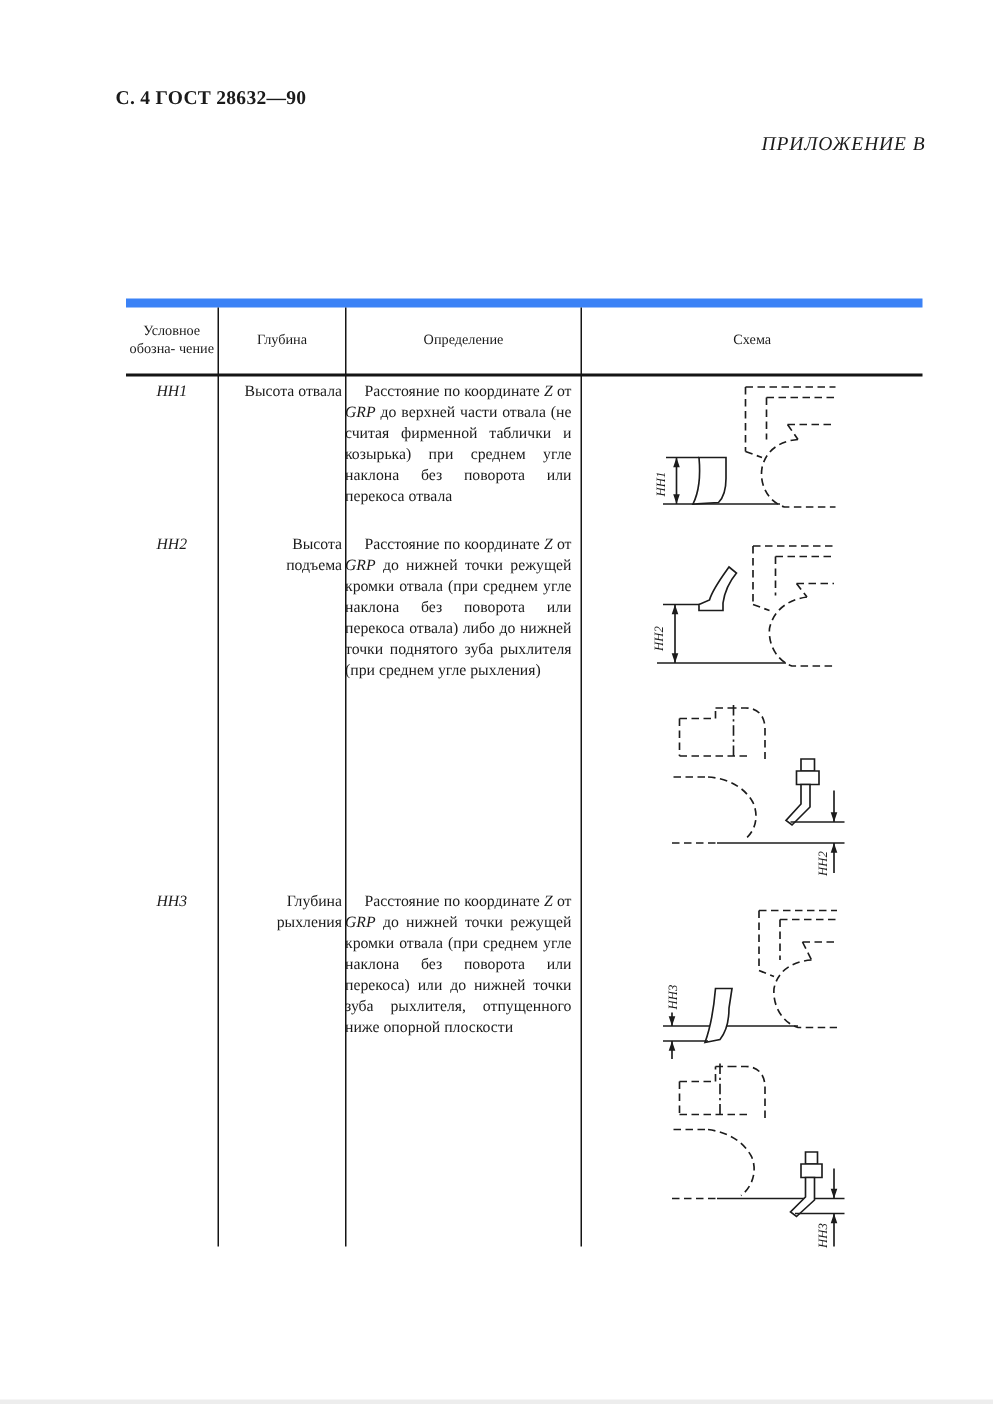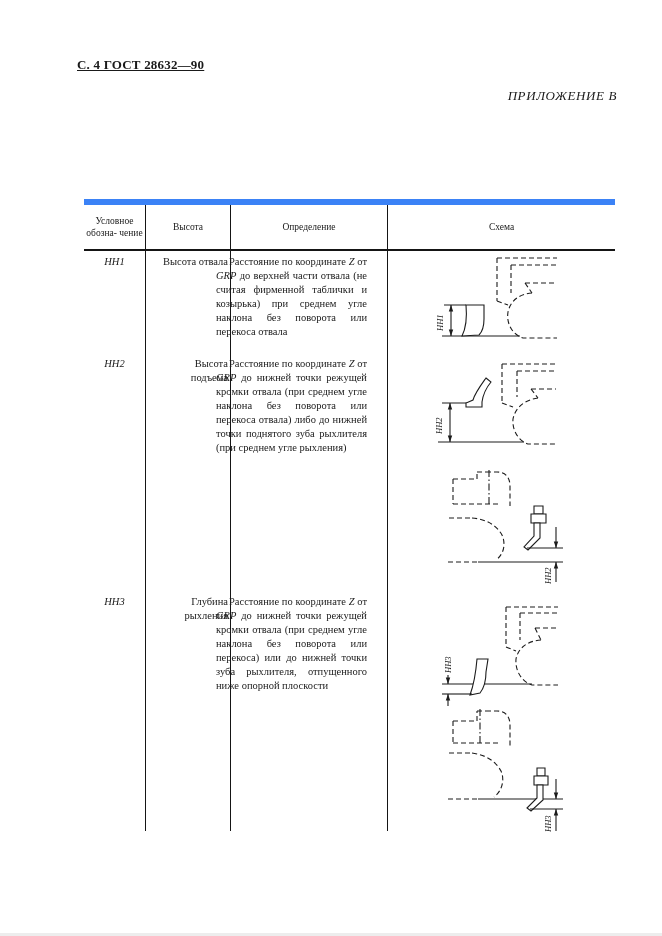--- a/index.html
+++ b/index.html
@@ -1,34 +1,34 @@
 <!DOCTYPE html>
 <html><head>
 <meta charset="utf-8">
 <style>
   html,body{margin:0;padding:0;background:#fff;}
   .page{position:relative;width:662px;height:936px;background:#fff;overflow:hidden;
         font-family:"Liberation Serif","DejaVu Serif",serif;color:#1a1a1a;}
   .scan-edge{position:absolute;left:0;right:0;bottom:0;height:3px;background:#ededed;}
-  .hdr-left{position:absolute;left:77px;top:57px;font-size:13px;font-weight:bold;letter-spacing:.2px;text-decoration:underline;}
+  .hdr-left{position:absolute;left:77px;top:57px;font-size:13px;font-weight:bold;letter-spacing:.2px;}
   .annex{position:absolute;right:45px;top:88px;font-size:13px;font-style:italic;letter-spacing:.6px;}
   .doc-title{position:absolute;left:84px;width:531px;top:145px;text-align:center;
              font-size:11px;font-weight:bold;letter-spacing:.4px;}
   
   .tbl{position:absolute;left:84px;top:199px;width:531px;height:664px;border-top:6px solid #3b82f6;}
   .thead{position:absolute;left:0;top:0;width:531px;height:44px;border-bottom:2px solid #151515;}
   .vline{position:absolute;top:0;width:1px;height:626px;background:#151515;}
   .vl1{left:61px}.vl2{left:146px}.vl3{left:303px}
   .hcell{position:absolute;top:0;height:44px;display:flex;align-items:center;justify-content:center;
          text-align:center;font-size:9.5px;line-height:1.3;}
   .hc1{left:0;width:61px}.hc2{left:62px;width:84px}.hc3{left:147px;width:156px}.hc4{left:304px;width:227px}
   .cell{position:absolute;font-size:10.5px;line-height:14px;}
   .desig{width:61px;left:0;text-align:center;font-style:italic;}
   .term{left:64px;width:80px;text-align:right;text-indent:12px;}
-  .def{left:132px;width:151px;text-align:justify;text-indent:13px;}
+  .def{left:146px;width:151px;text-align:justify;text-indent:13px;}
   .r1{top:50px}.r2{top:152px}.r3{top:390px}
   .def p{margin:0;}
   .gv{font-style:italic;}
   
   .schem{position:absolute;left:336px;width:200px;}
   .s1{top:46px;height:105px}.s2{top:151px;height:112px}.s3{top:256px;height:135px}
   .s4{top:389px;height:115px}.s5{top:499px;height:165px}
   .ln{stroke:#1c1c1c;stroke-width:1.1;fill:none;stroke-linecap:butt;}
   .dash{stroke-dasharray:5,3;}
   .cdash{stroke-dasharray:7,2.5,1.5,2.5;}
@@ -45,21 +45,21 @@
   <div class="hdr-left">С. 4 ГОСТ 28632—90</div>
   <div class="annex">ПРИЛОЖЕНИЕ В</div>
 
   <div class="tbl">
     <div class="vline vl1"></div>
     <div class="vline vl2"></div>
     <div class="vline vl3"></div>
 
     <div class="thead">
       <div class="hcell hc1">Условное обозна- чение</div>
-      <div class="hcell hc2">Высота</div>
+      <div class="hcell hc2">Глубина</div>
       <div class="hcell hc3">Определение</div>
       <div class="hcell hc4">Схема</div>
     </div>
 
     <div class="cell desig r1">НН1</div>
     <div class="cell term r1">Высота отвала</div>
     <div class="cell def r1">
       <p><span>Расстояние по координате</span>
       <span class="gv">Z</span>
       <span>от</span>

